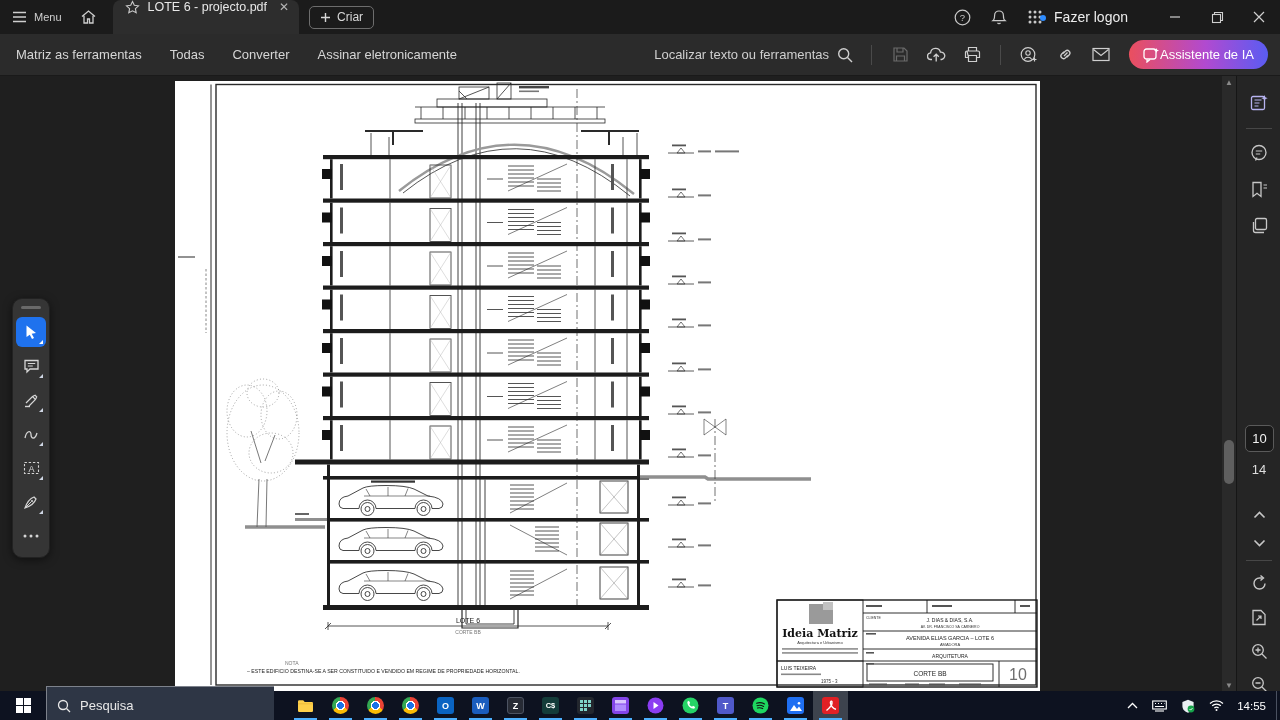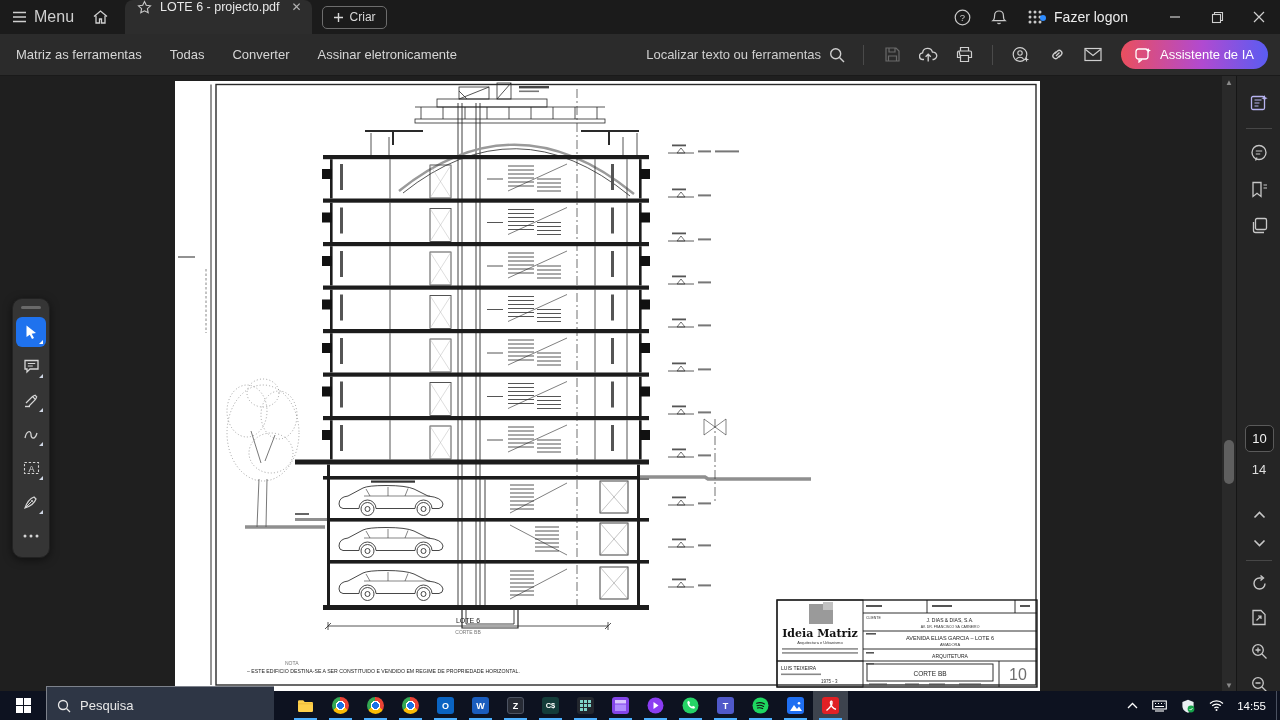--- a/index.html
+++ b/index.html
@@ -3,40 +3,40 @@
 <meta charset="utf-8">
 <style>
   *{margin:0;padding:0;box-sizing:border-box;}
   html,body{width:1280px;height:720px;overflow:hidden;background:#000;}
   body{font-family:"Liberation Sans",sans-serif;color:#d6d6d6;font-size:13px;}
   .screen{position:relative;width:1280px;height:720px;background:#1f1f1f;}
 
   
   .titlebar{position:relative;height:34px;background:#1b1b1b;display:flex;align-items:center;}
   .tb-left{display:flex;align-items:center;height:100%;}
-  .menu-btn{display:flex;align-items:center;gap:7px;color:#cfcfcf;background:none;border:0;font-size:16px;margin-left:12px;height:100%;cursor:default;font-family:inherit;}
+  .menu-btn{display:flex;align-items:center;gap:7px;color:#cfcfcf;background:none;border:0;font-size:11px;margin-left:12px;height:100%;cursor:default;font-family:inherit;}
   .home-btn{background:none;border:0;margin-left:18px;display:flex;align-items:center;}
   .doc-tab{display:flex;gap:8px;height:34px;margin-left:16px;padding:0 10px 0 12px;background:#2d2d2d;border-radius:8px 8px 0 0;color:#e8e8e8;font-size:12.5px;}
   .tab-close{color:#b5b5b5;font-size:12px;margin-left:4px;}
   .create-btn{display:flex;align-items:center;gap:6px;margin-left:10px;height:23px;padding:0 10px;background:none;border:1px solid #6d6d6d;border-radius:5px;color:#d8d8d8;font-size:12px;font-family:inherit;}
   .tb-right{margin-left:auto;display:flex;align-items:center;height:100%;}
   .tb-ic{background:none;border:0;padding:0 10px;display:flex;align-items:center;position:relative;}
   .badge-dot{position:absolute;top:6px;right:7px;width:6px;height:6px;border-radius:50%;background:#2e8cff;}
   .signin{color:#ededed;font-size:14px;margin:0 26px 0 1px;background:none;border:0;font-family:inherit;}
   .winbtn{width:42px;height:34px;background:none;border:0;display:flex;align-items:center;justify-content:center;color:#cfcfcf;}
 
   
   .toolbar{height:42px;background:#2b2b2b;display:flex;align-items:center;border-bottom:1px solid #1a1a1a;padding:0 12px 0 16px;}
   .tool-tab{background:none;border:0;color:#d6d6d6;font-size:13px;margin-right:28px;font-family:inherit;}
   .tb2-right{margin-left:auto;display:flex;align-items:center;gap:4px;}
   .search-pill{display:flex;align-items:center;gap:8px;background:none;border:0;color:#cfcfcf;font-size:13px;font-family:inherit;margin-right:6px;}
   .vsep{width:1px;height:20px;background:#4a4a4a;margin:0 8px;}
   .tb2-ic{background:none;border:0;width:32px;height:30px;display:flex;align-items:center;justify-content:center;border-radius:4px;}
   .disabled{opacity:.38;}
-  .ai-btn{display:flex;align-items:center;gap:8px;height:29px;padding:0 14px;border:0;border-radius:15px;color:#fff;font-size:13px;font-family:inherit;background:linear-gradient(90deg,#ea4f5e 0%,#b14ad0 55%,#5a5cf2 100%);margin-left:8px;}
+  .ai-btn{display:flex;align-items:center;gap:0;height:29px;padding:0 14px;border:0;border-radius:15px;color:#fff;font-size:13px;font-family:inherit;background:linear-gradient(90deg,#ea4f5e 0%,#b14ad0 55%,#5a5cf2 100%);margin-left:8px;}
 
   
   .workspace{position:relative;height:615px;background:#1f1f1f;overflow:hidden;}
   .page{position:absolute;left:175px;top:5px;width:865px;height:610px;background:#ffffff;}
   .drawing{display:block;width:865px;height:610px;}
   .t35{font-size:3.5px;fill:#333;}
   .t4{font-size:4px;fill:#333;}
   .t45{font-size:4.5px;fill:#333;}
   .t5{font-size:5px;fill:#222;}
   .t52{font-size:5.2px;fill:#222;}

